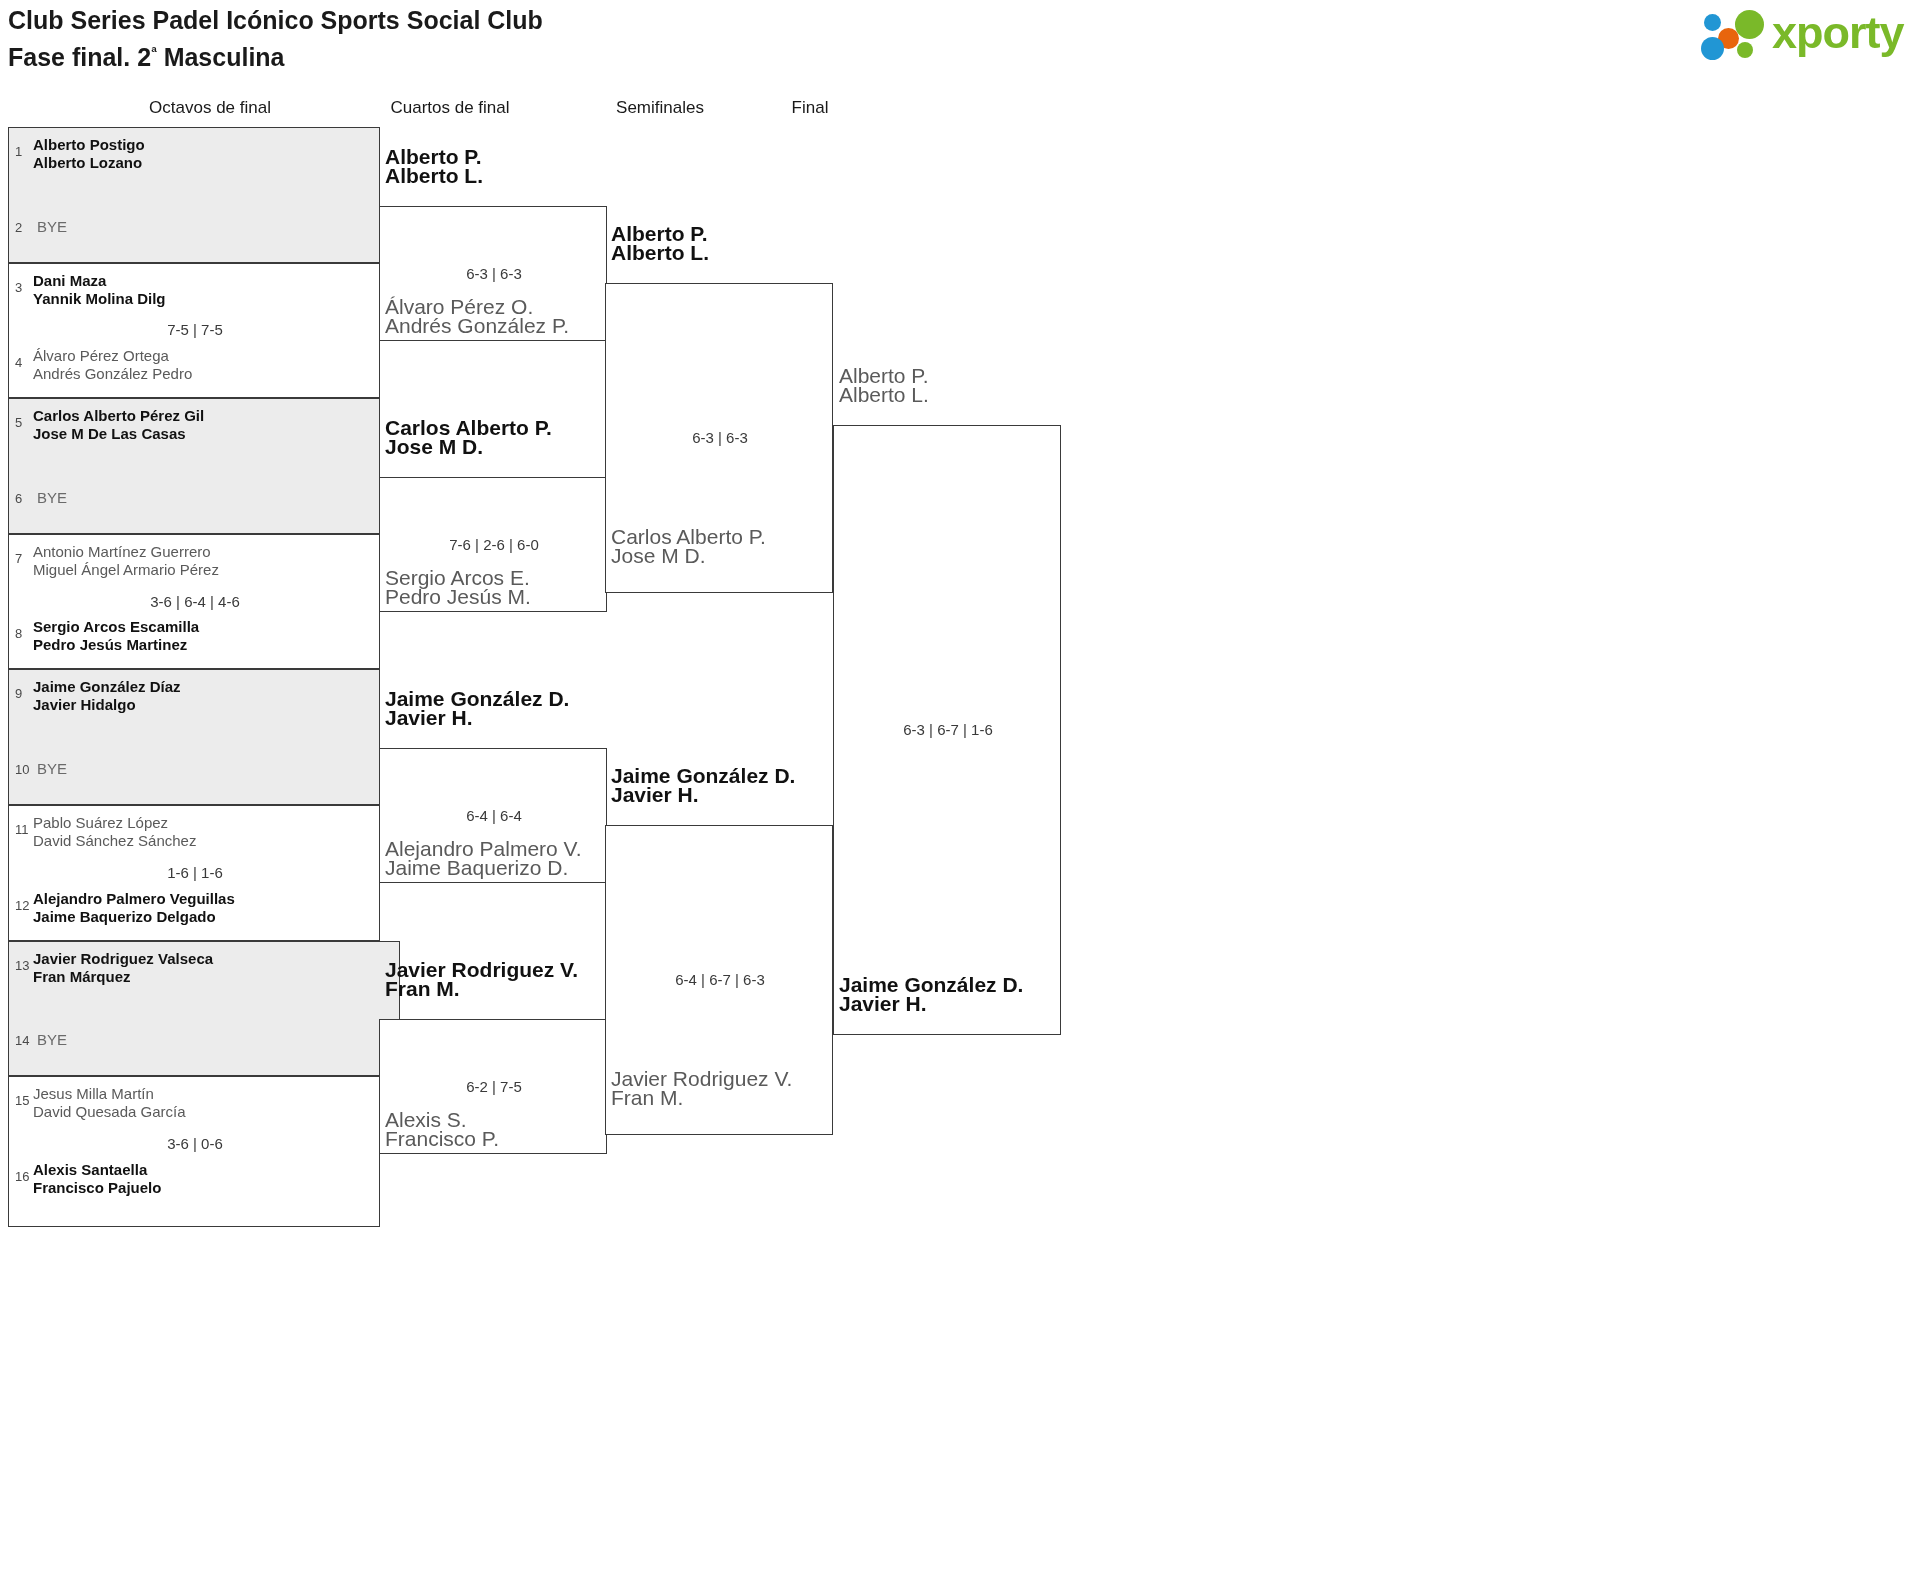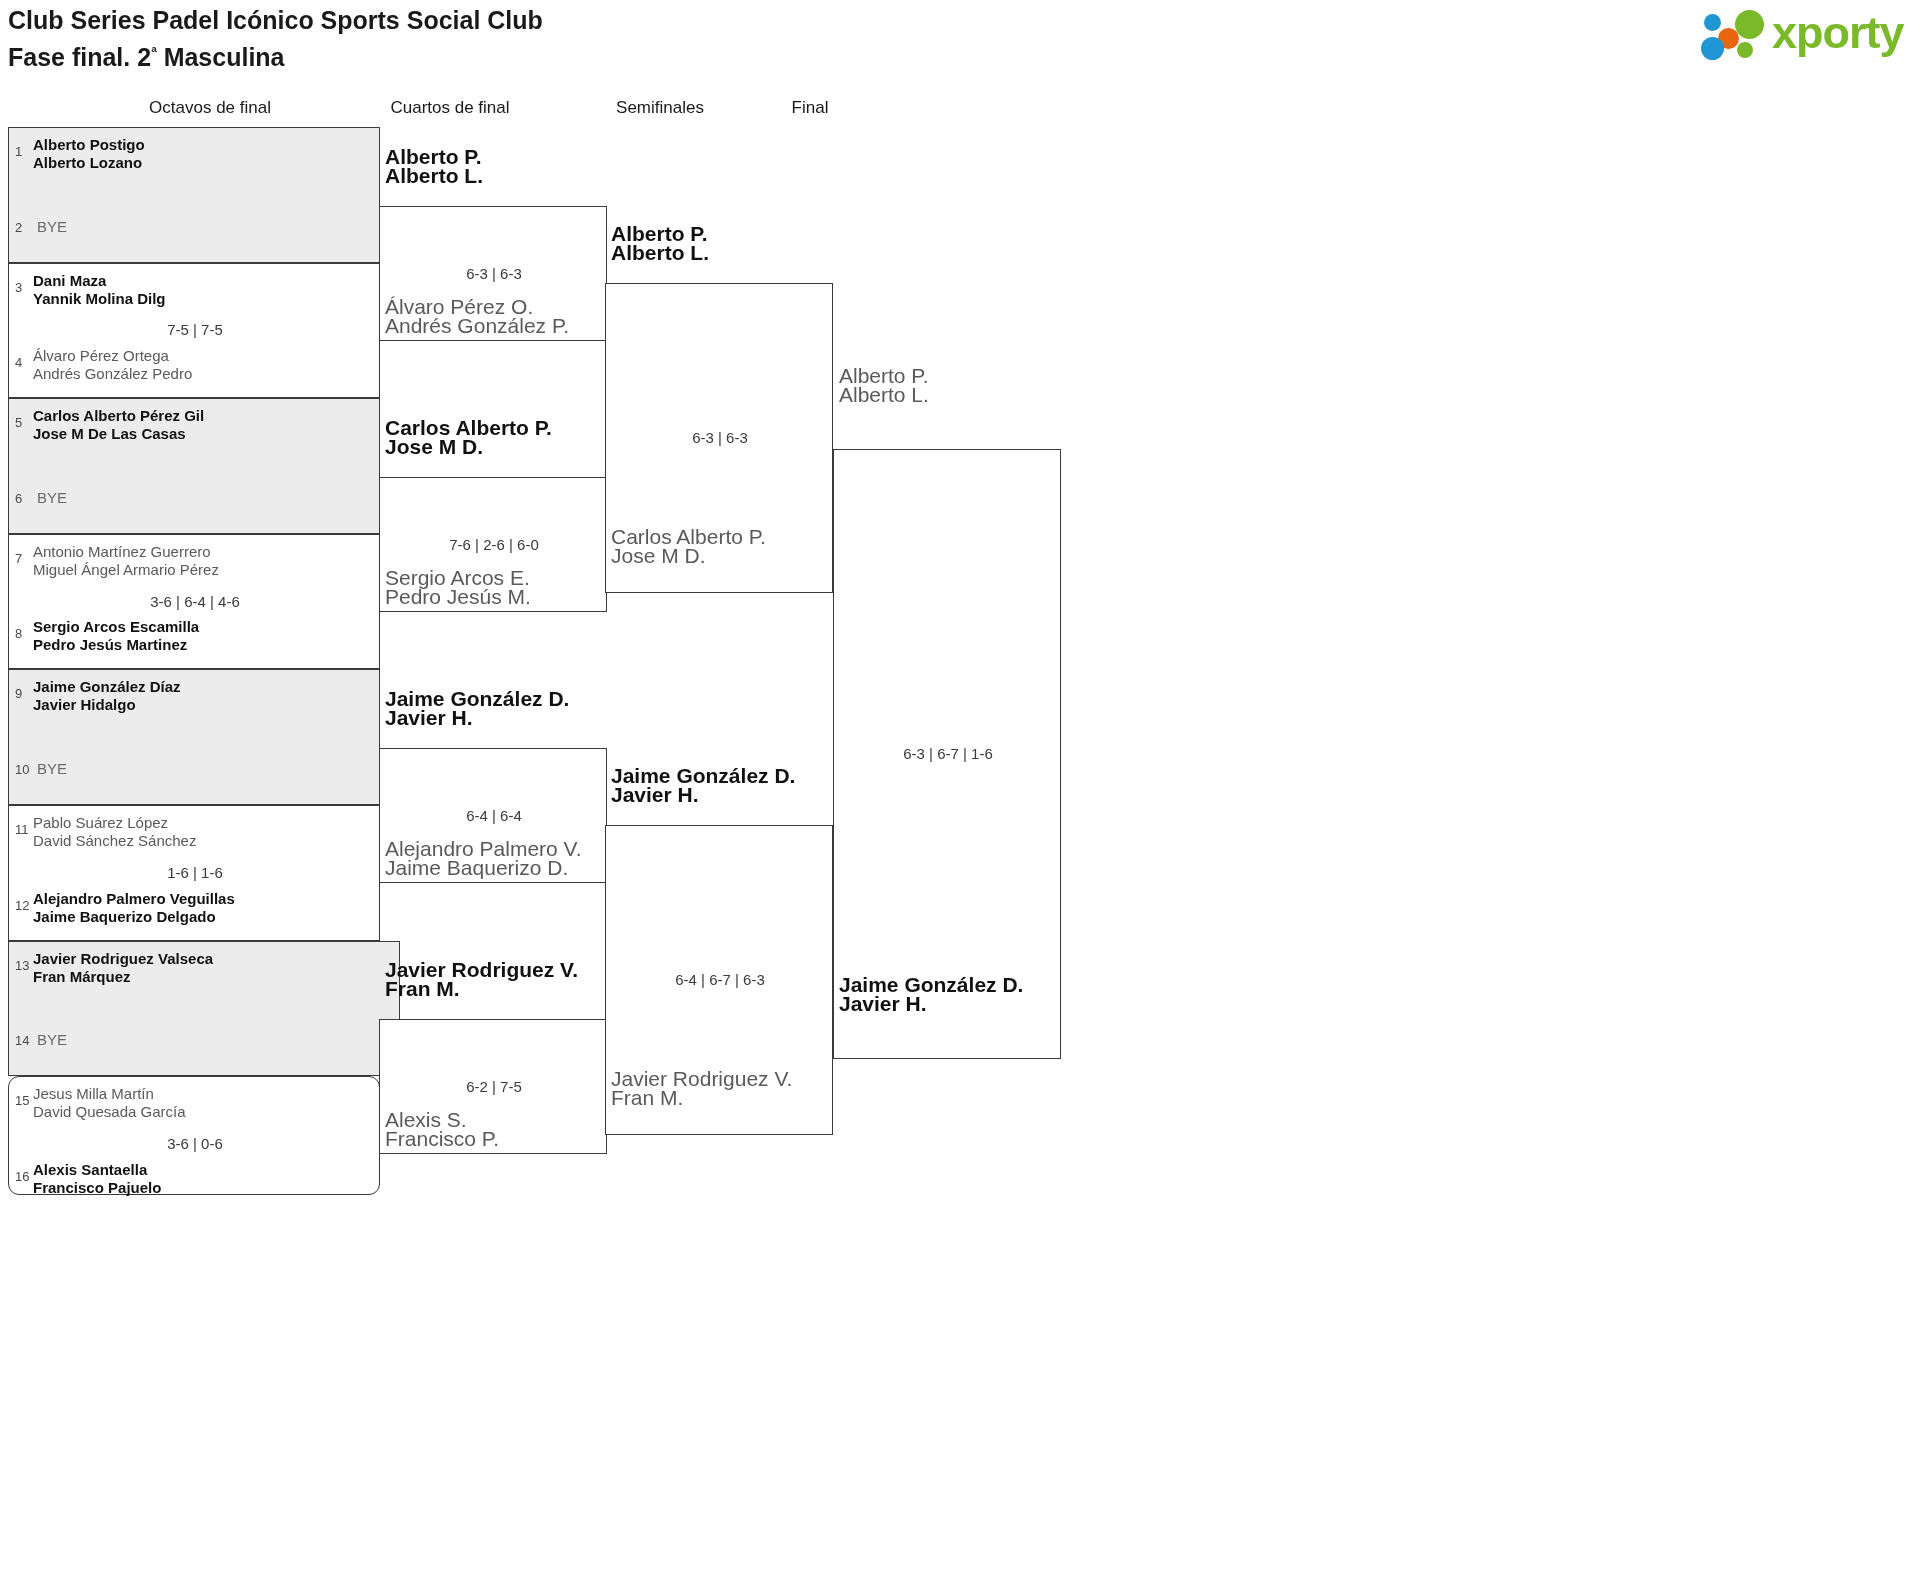--- a/index.html
+++ b/index.html
@@ -190,21 +190,21 @@
       </div>
       <div class="slot shaded" style="left:8px; top:940.5999999999999px; width:392px; height:135.6px;">
         <div class="seed" style="left:6px; top:17px;">13</div>
         <div class="names winner" style="left:24px; top:8px;">
           <div>Javier Rodriguez Valseca</div>
           <div>Fran Márquez</div>
         </div>
         <div class="seed" style="left:6px; top:92.6px;">14</div>
         <div class="bye" style="left:28px; top:89.6px;">BYE</div>
       </div>
-      <div class="slot plain" style="left:8px; top:1076.1999999999998px; width:372px; height:119px;border-radius:11px;">
+      <div class="slot plain" style="left:8px; top:1076.1999999999998px; width:372px; height:151px;">
         <div class="seed" style="left:6px; top:17px;">15</div>
         <div class="names" style="left:24px; top:8px;">
           <div>Jesus Milla Martín</div>
           <div>David Quesada García</div>
         </div>
         <div class="seed" style="left:6px; top:92.6px;">16</div>
         <div class="names winner" style="left:24px; top:83.6px;">
           <div>Alexis Santaella</div>
           <div>Francisco Pajuelo</div>
         </div>
@@ -278,21 +278,21 @@
         <div>Jaime González D.</div>
         <div>Javier H.</div>
       </div>
       <div class="adv" style="left:611px; top:1069px;">
         <div>Javier Rodriguez V.</div>
         <div>Fran M.</div>
       </div>
     </div>
 
   <div id="final-layer">
-      <div class="slot plain" style="left:833px; top:425px; width:228px; height:610px;margin-top:24px;">
+      <div class="slot plain" style="left:833px; top:425px; width:228px; height:610px;">
         <div class="score" style="left:0px; top:295px; width:228px;">6-3 | 6-7 | 1-6</div>
       </div>
       <div class="adv" style="left:839px; top:366px;">
         <div>Alberto P.</div>
         <div>Alberto L.</div>
       </div>
       <div class="adv winner" style="left:839px; top:975px;">
         <div>Jaime González D.</div>
         <div>Javier H.</div>
       </div>

